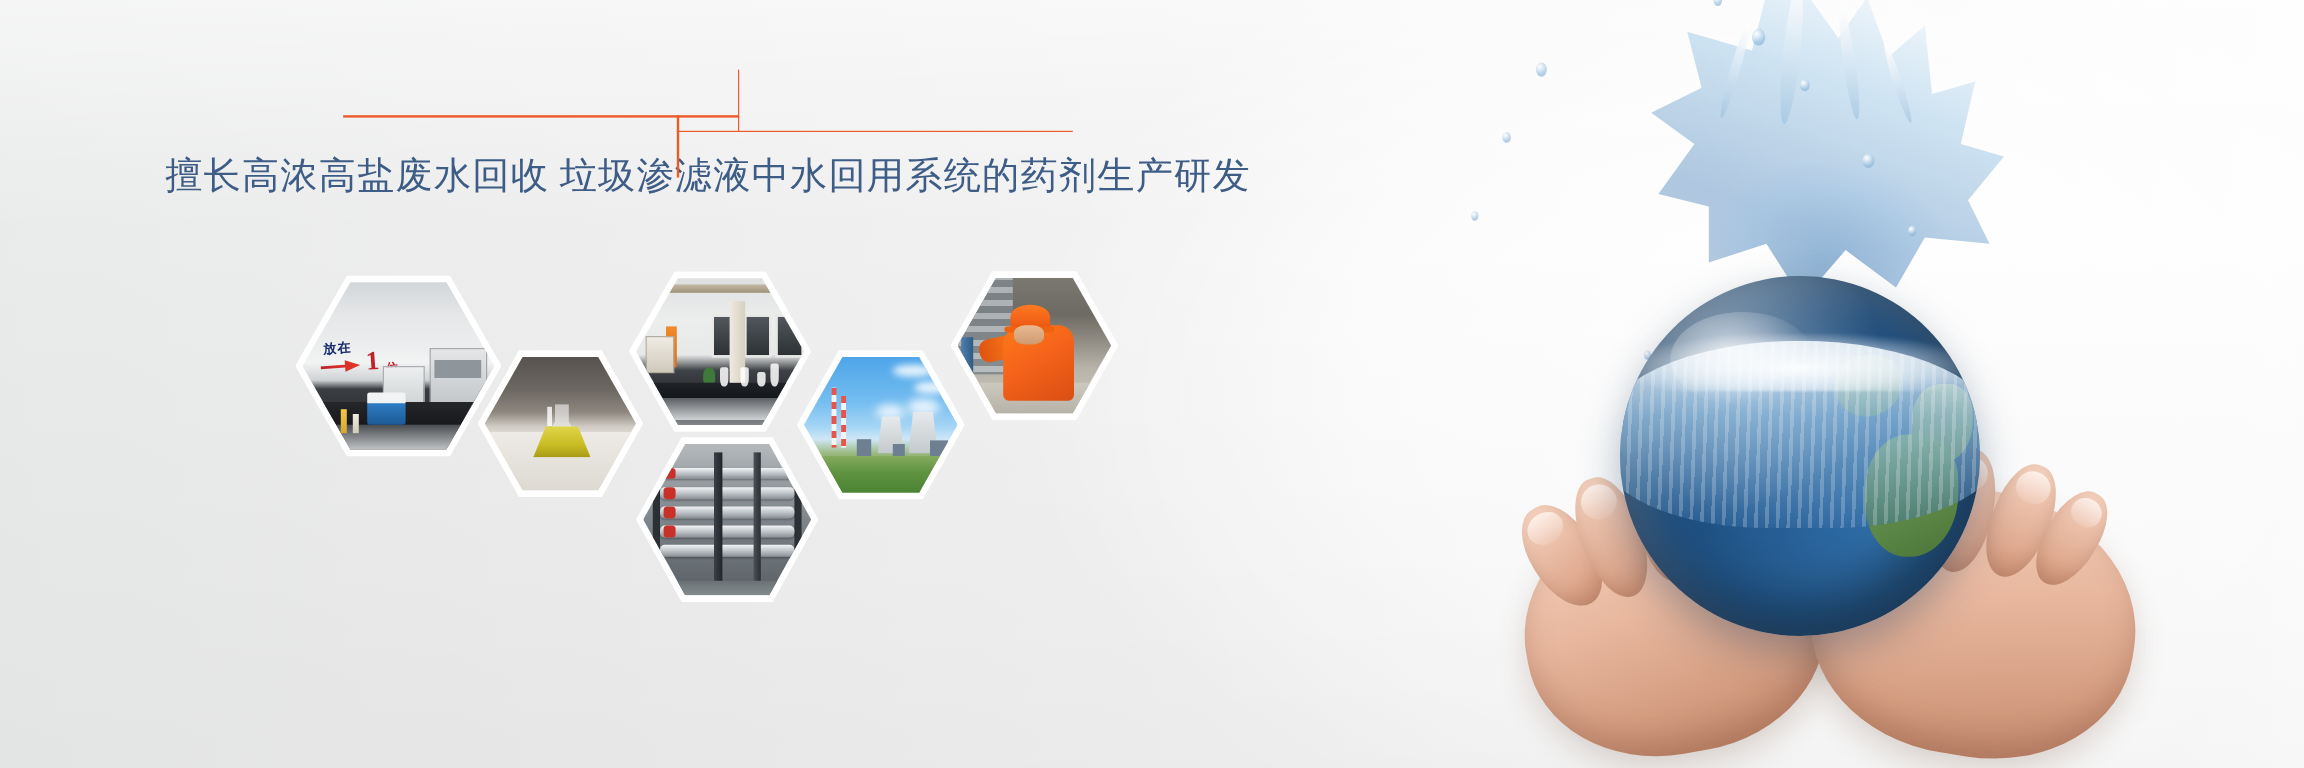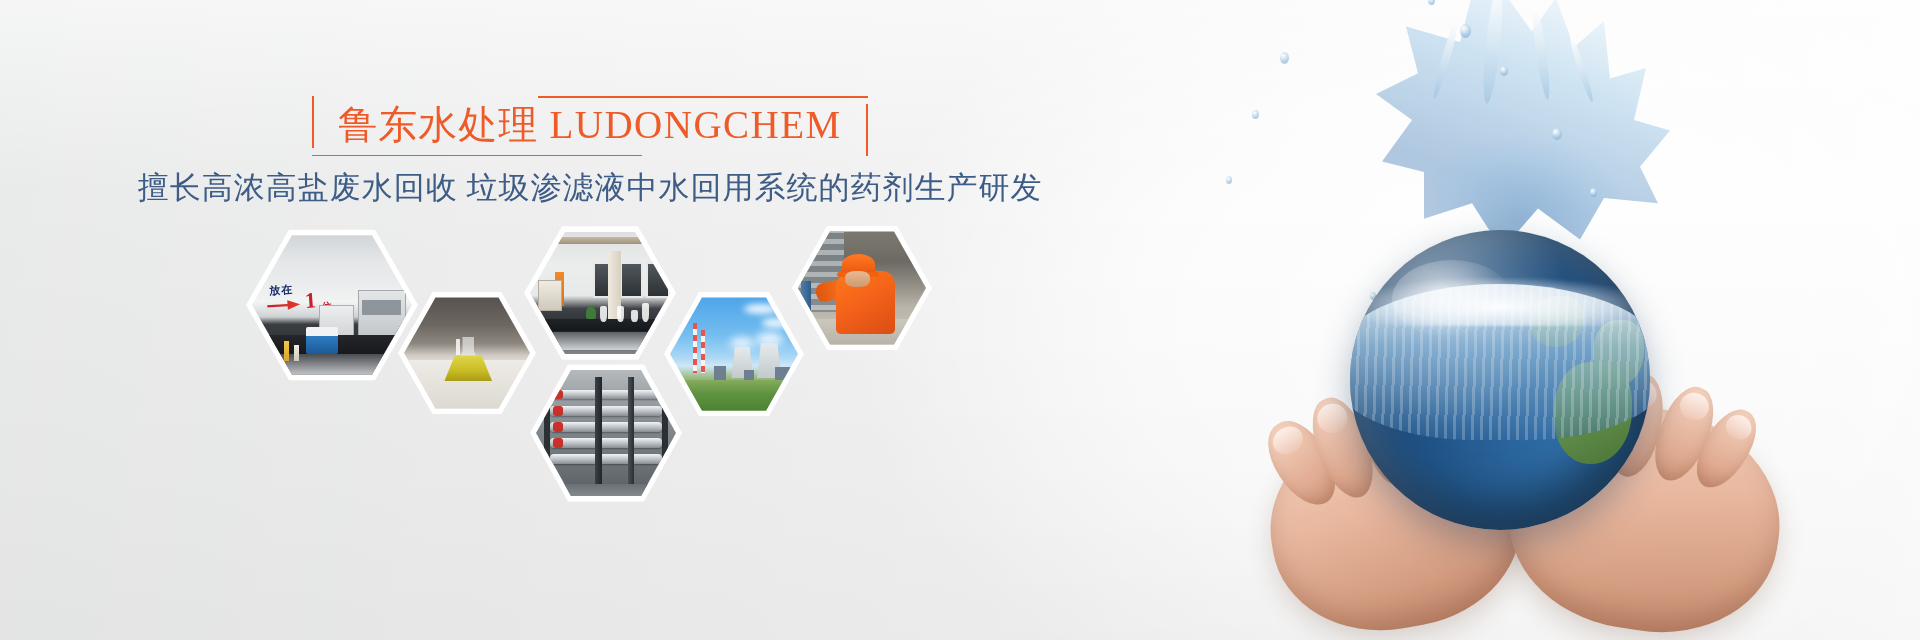--- a/index.html
+++ b/index.html
@@ -326,21 +326,20 @@
 
 <div id="banner">
 
   <div class="text-block">
 
     <div class="title-wrap">
       <span class="brk top"></span>
       <span class="brk bot"></span>
       <span class="brk lft"></span>
       <span class="brk rgt"></span>
-      <div class="title"><span>鲁东水处理</span><span class="en">&nbsp;</span><span class="en">LUDONGCHEM</span></div>
     </div>
 
     <div class="subtitle">擅长高浓高盐废水回收 垃圾渗滤液中水回用系统的药剂生产研发</div>
   </div>
 
   <div class="hex-cluster">
 
     <div class="hex" style="left:246px; top:225px; width:172px; height:160px;">
       <div class="frame"></div>
       <div class="photo">

